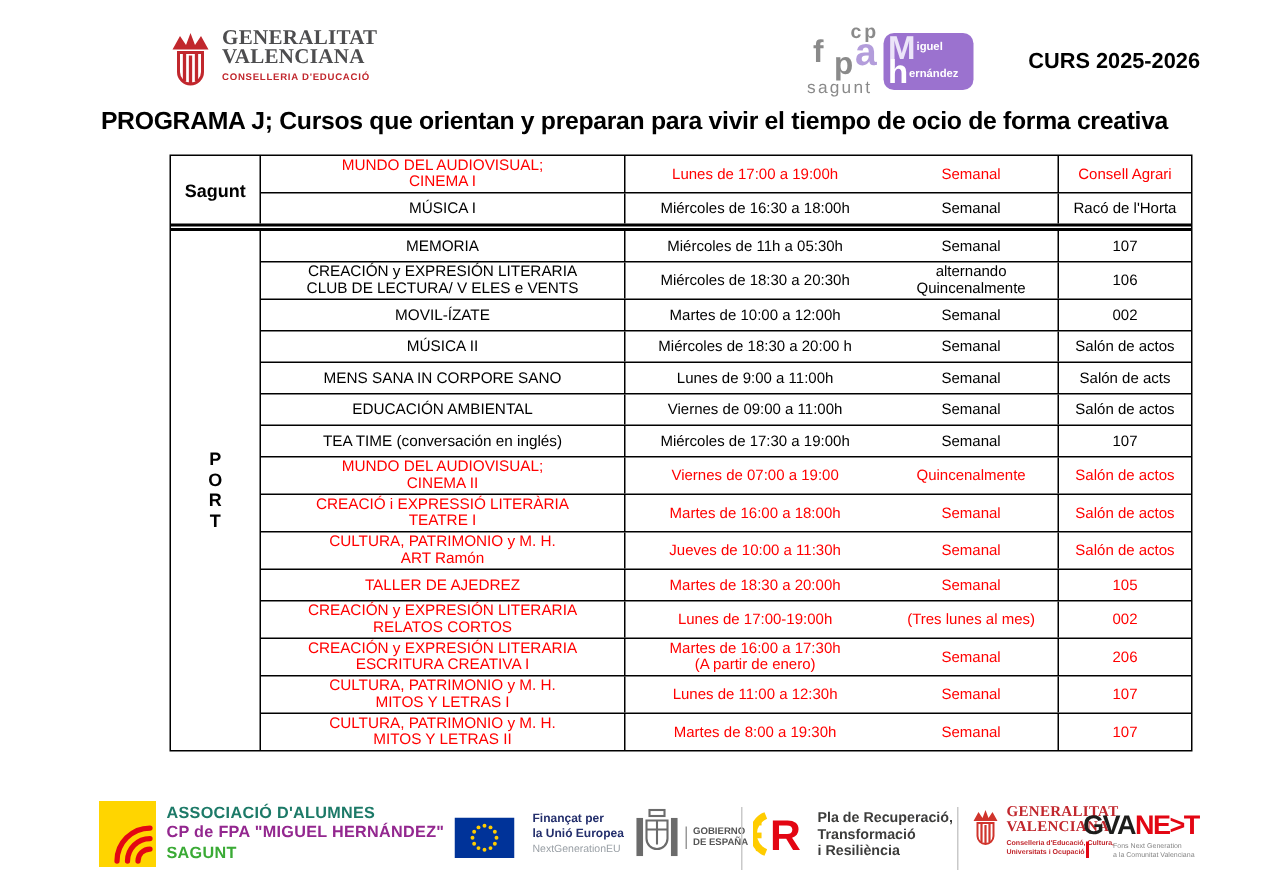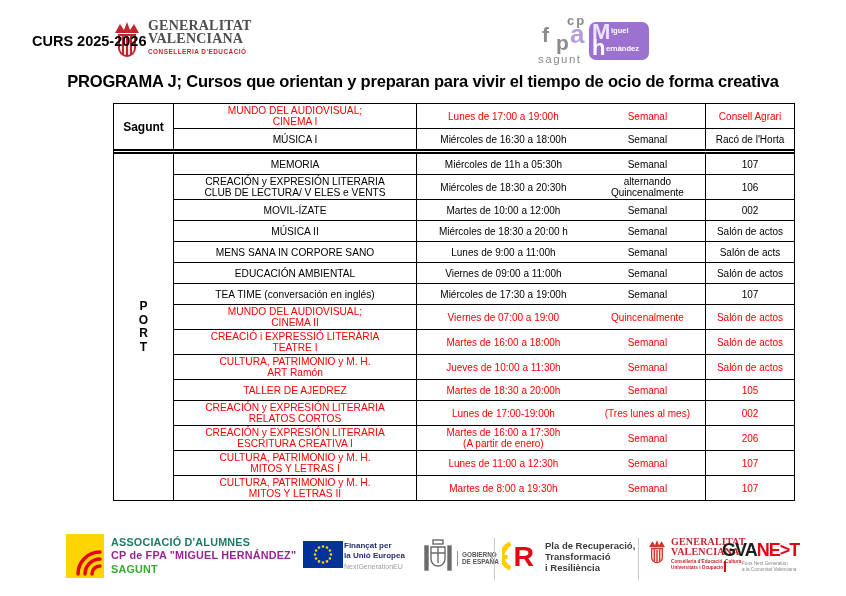--- a/index.html
+++ b/index.html
@@ -5,21 +5,21 @@
   html,body{margin:0;padding:0;}
   body{
     width:846px;height:596px;background:#fff;overflow:hidden;position:relative;
     font-family:"Liberation Sans",sans-serif;color:#000;
   }
   
   .header-gva{position:absolute;left:112px;top:19px;display:flex;gap:6px;align-items:flex-start;}
   .gv-text{display:flex;flex-direction:column;}
   .gv-name{font-family:"Liberation Serif",serif;font-weight:bold;font-size:14px;line-height:13px;color:#4d4d4f;letter-spacing:.2px;}
   .gv-sub{margin-top:3px;font-size:6.4px;font-weight:bold;color:#c1272d;letter-spacing:.5px;}
-  .header-curs{position:absolute;left:0;top:33px;width:800px;text-align:left;font-weight:bold;font-size:14.5px;padding-left:32px;}
+  .header-curs{position:absolute;left:0;top:33px;width:800px;text-align:right;font-weight:bold;font-size:14.5px;}
   .school-logo{position:absolute;left:537px;top:15px;width:112px;height:54px;}
   .school-logo span{position:absolute;font-weight:bold;}
   .sl-cp{left:30px;top:-2px;color:#8a8a8a;font-size:13px;letter-spacing:2px;}
   .sl-f{left:5px;top:8px;color:#8a8a8a;font-size:21px;}
   .sl-p{left:19px;top:16px;color:#8a8a8a;font-size:21px;}
   .sl-a{left:33px;top:4px;color:var(--school-purple-light,#b39ddb);font-size:26px;}
   .mh-box{position:absolute;left:52px;top:7px;width:60px;height:38px;background:var(--school-purple,#9b72cf);border-radius:7px;}
   .sl-m{left:3px;top:-3px;color:#ece5f9;font-size:22px;}
   .sl-miguel{left:22px;top:4px;color:#fff;font-size:7.5px;}
   .sl-h{left:3px;top:13px;color:#fff;font-size:22px;}
@@ -45,21 +45,21 @@
   .schedule .freq{flex:1;text-align:center;min-width:0;}
   .cell.room{flex:0 0 88px;text-align:center;font-size:10px;}
   
   .footer{position:absolute;left:0;top:528px;width:846px;height:64px;}
   .f-assoc{position:absolute;left:66px;top:6px;display:flex;gap:7px;align-items:center;}
   .assoc-box{width:38px;height:44px;background:#ffd500;}
   .assoc-text{font-weight:bold;font-size:10.8px;line-height:13.5px;letter-spacing:.2px;}
   .assoc-l1{color:var(--assoc-teal,#1d7a68);}
   .assoc-l2{color:var(--assoc-purple,#93278f);}
   .assoc-l3{color:var(--assoc-green,#3aaa35);}
-  .f-eu{position:absolute;left:303px;top:13px;display:flex;gap:1px;align-items:flex-start;}
+  .f-eu{position:absolute;left:303px;top:13px;display:flex;gap:12px;align-items:flex-end;}
   .eu-text{font-size:8px;font-weight:bold;line-height:9.5px;color:var(--eu-navy,#242f6c);}
   .eu-ngeu{font-weight:normal;color:#9aa0a6;font-size:7px;margin-top:2px;}
   .f-gob{position:absolute;left:423px;top:9px;display:flex;gap:4px;align-items:center;}
   .gob-text{font-size:6.4px;font-weight:bold;color:#565656;line-height:7.5px;border-left:1px solid #999;padding-left:4px;}
   .f-sep1{position:absolute;left:494px;top:10px;width:1px;height:42px;background:#c9c9c9;}
   .f-prtr{position:absolute;left:502px;top:8px;display:flex;gap:5px;align-items:center;}
   .prtr-text{font-size:9.5px;font-weight:bold;color:#3c3c3b;line-height:11px;}
   .f-sep2{position:absolute;left:638px;top:10px;width:1px;height:42px;background:#c9c9c9;}
   .f-gva{position:absolute;left:647px;top:9px;display:flex;gap:4px;align-items:flex-start;}
   .fgva-name{font-family:"Liberation Serif",serif;font-weight:bold;font-size:10px;line-height:9.5px;color:var(--gva-red,#d0342c);letter-spacing:.2px;}

